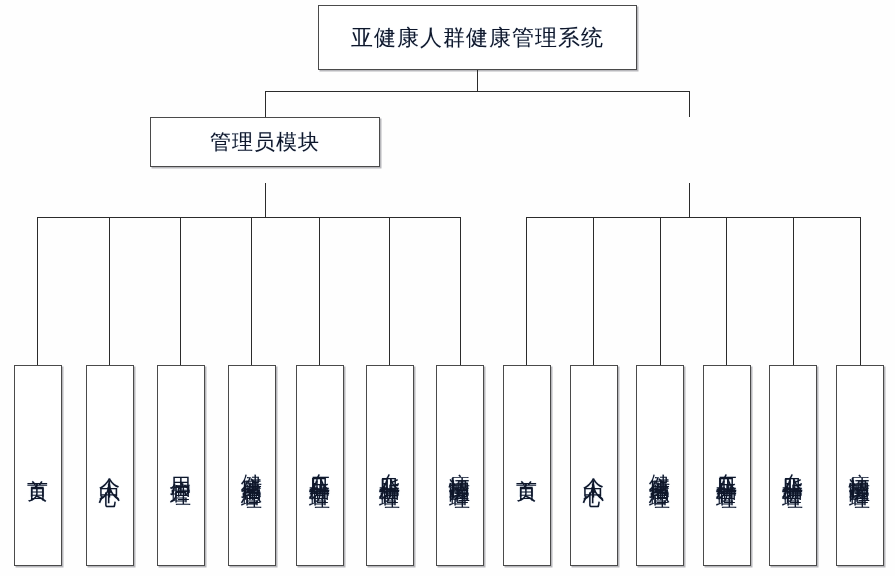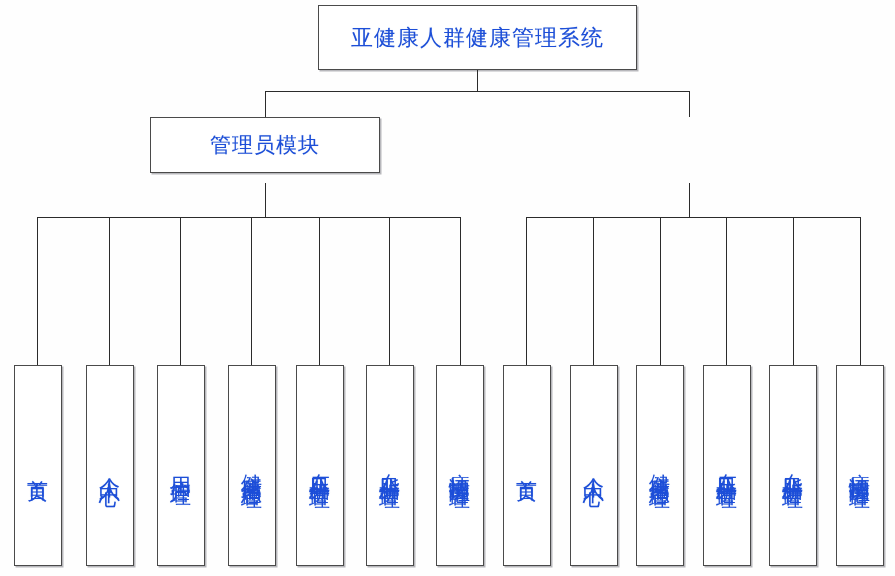--- a/index.html
+++ b/index.html
@@ -24,21 +24,21 @@
     box-sizing: border-box;
     background: #ffffff;
     border: 1px solid #4a4a4a;
     box-shadow: 1.5px 1.5px 0 0 #b8b8bc;
     display: flex;
     align-items: center;
     justify-content: center;
     color: #101010;
   }
   .node-label {
-    color: #1d4ed8;
+    color: #0f172a;
     text-shadow: 0 0 1px rgba(160,190,225,0.55);
     white-space: nowrap;
   }
 
   
   #node-root {
     left: 318px;
     top: 5px;
     width: 319px;
     height: 65px;
@@ -50,21 +50,21 @@
 
   
   .module .node-label {
     font-size: 21px;
     letter-spacing: 1px;
   }
   #node-admin {
     left: 150px;
     top: 117px;
     width: 230px;
-    height: 56px;
+    height: 50px;
   }
   #node-user {
     left: 590px;
     top: 117px;
     width: 195px;
     height: 66px;
   }
 
   
   .leaf {

